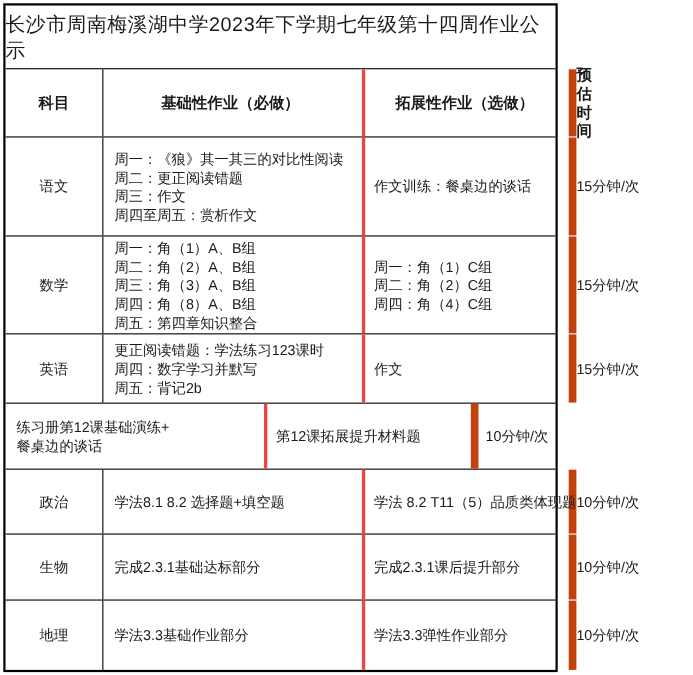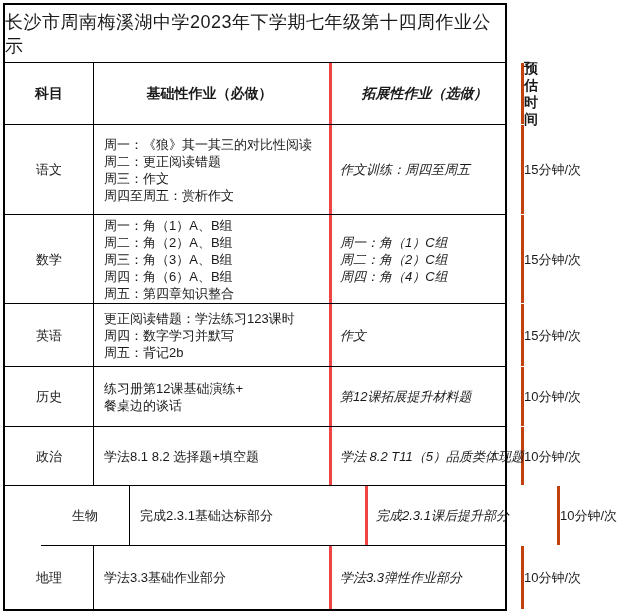--- a/index.html
+++ b/index.html
@@ -65,25 +65,24 @@
   }
   .col-basic {
     width: 238px;
     border-right: 3px solid #ef4444;
     align-items: flex-start;
     padding-left: 10px; padding-right: 4px;
     flex: 0 0 auto;
   }
   .col-extended {
     width: 192px;
-    border-right: 3px solid #c2410c;
+    border-right: 7px solid #c2410c;
     align-items: flex-start;
     padding-left: 8px; padding-right: 4px;
     flex: 0 0 auto;
-    font-style: italic;
   }
   .col-time {
     flex: 1 1 auto;
     align-items: center;
     text-align: center;
   }
   .header-row .cell {
     align-items: center;
     justify-content: center;
     padding-left: 0;
@@ -112,35 +111,35 @@
           <div class="cell col-subject">
             <div class="hw-line">语文</div>
           </div>
           <div class="cell col-basic">
             <div class="hw-line">周一：《狼》其一其三的对比性阅读</div>
             <div class="hw-line">周二：更正阅读错题</div>
             <div class="hw-line">周三：作文</div>
             <div class="hw-line">周四至周五：赏析作文</div>
           </div>
           <div class="cell col-extended">
-            <div class="hw-line">作文训练：周四至周五</div>
+            <div class="hw-line">作文训练：餐桌边的谈话</div>
           </div>
           <div class="cell col-time">
             <div class="hw-line">15分钟/次</div>
           </div>
         </div>
         <div class="t-row" style="height: 89px;">
           <div class="cell col-subject">
             <div class="hw-line">数学</div>
           </div>
           <div class="cell col-basic">
             <div class="hw-line">周一：角（1）A、B组</div>
             <div class="hw-line">周二：角（2）A、B组</div>
             <div class="hw-line">周三：角（3）A、B组</div>
-            <div class="hw-line">周四：角（6）A、B组</div>
+            <div class="hw-line">周四：角（8）A、B组</div>
             <div class="hw-line">周五：第四章知识整合</div>
           </div>
           <div class="cell col-extended">
             <div class="hw-line">周一：角（1）C组</div>
             <div class="hw-line">周二：角（2）C组</div>
             <div class="hw-line">周四：角（4）C组</div>
           </div>
           <div class="cell col-time">
             <div class="hw-line">15分钟/次</div>
           </div>
@@ -155,23 +154,20 @@
             <div class="hw-line">周五：背记2b</div>
           </div>
           <div class="cell col-extended">
             <div class="hw-line">作文</div>
           </div>
           <div class="cell col-time">
             <div class="hw-line">15分钟/次</div>
           </div>
         </div>
         <div class="t-row" style="height: 60px;">
-          <div class="cell col-subject">
-            <div class="hw-line">历史</div>
-          </div>
           <div class="cell col-basic">
             <div class="hw-line">练习册第12课基础演练+</div>
             <div class="hw-line">餐桌边的谈话</div>
           </div>
           <div class="cell col-extended">
             <div class="hw-line">第12课拓展提升材料题</div>
           </div>
           <div class="cell col-time">
             <div class="hw-line">10分钟/次</div>
           </div>
@@ -183,21 +179,21 @@
           <div class="cell col-basic">
             <div class="hw-line">学法8.1 8.2 选择题+填空题</div>
           </div>
           <div class="cell col-extended">
             <div class="hw-line">学法 8.2 T11（5）品质类体现题</div>
           </div>
           <div class="cell col-time">
             <div class="hw-line">10分钟/次</div>
           </div>
         </div>
-        <div class="t-row" style="height: 60px; margin-left: 36px;">
+        <div class="t-row" style="height: 60px;">
           <div class="cell col-subject">
             <div class="hw-line">生物</div>
           </div>
           <div class="cell col-basic">
             <div class="hw-line">完成2.3.1基础达标部分</div>
           </div>
           <div class="cell col-extended">
             <div class="hw-line">完成2.3.1课后提升部分</div>
           </div>
           <div class="cell col-time">

